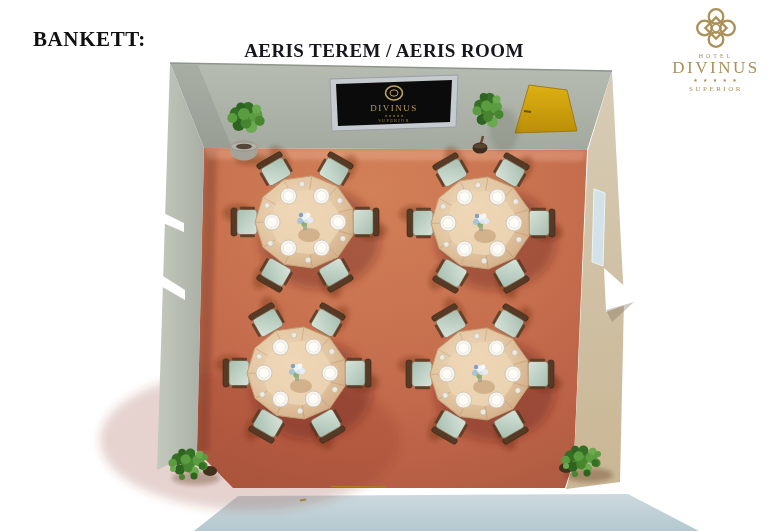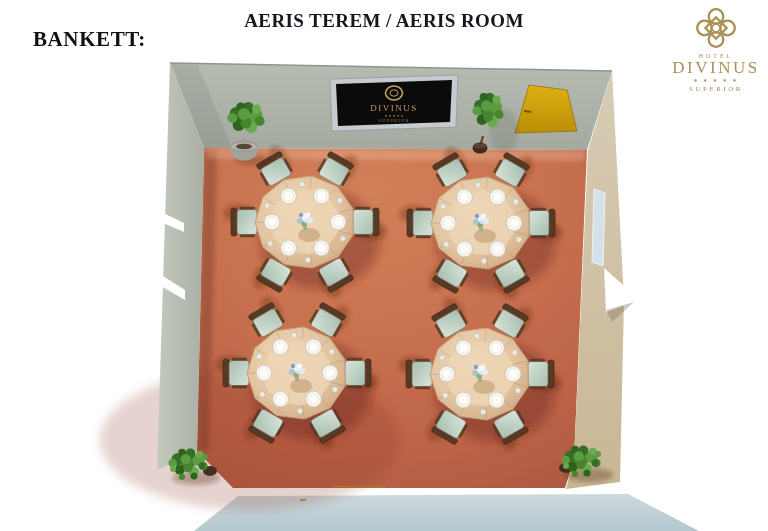--- a/index.html
+++ b/index.html
@@ -2,21 +2,21 @@
 <html><head>
 <meta charset="utf-8">
 <style>
   html,body{margin:0;padding:0;background:#fff;}
   .stage{position:relative;width:768px;height:531px;background:#fff;overflow:hidden;
          font-family:"Liberation Serif",serif;}
   .cap-label{position:absolute;left:33px;top:27px;font-size:21px;font-weight:bold;
              letter-spacing:.6px;color:#101010;}
   .cap-value{position:absolute;left:32px;top:45px;font-size:27px;font-weight:bold;
              letter-spacing:1px;color:#101010;}
-  .title{position:absolute;left:384px;top:10px;transform:translateX(-50%);margin:0;
+  .title{position:absolute;left:384px;top:40px;transform:translateX(-50%);margin:0;
          font-size:19px;font-weight:bold;letter-spacing:.4px;color:#16161e;white-space:nowrap;}
   .brand{position:absolute;left:664px;top:5px;width:104px;text-align:center;color:#ab9057;}
   .brand .knot{display:block;margin:0 auto;}
   .b-hotel{font-size:6px;letter-spacing:3px;margin-top:2px;}
   .b-name{font-size:17px;letter-spacing:2.5px;line-height:17px;}
   .b-stars{font-size:5px;letter-spacing:2px;margin-top:1px;}
   .b-tier{font-size:7px;letter-spacing:2.5px;margin-top:2px;}
   svg{display:block;}
   .scene{position:absolute;left:0;top:0;}
 </style>

